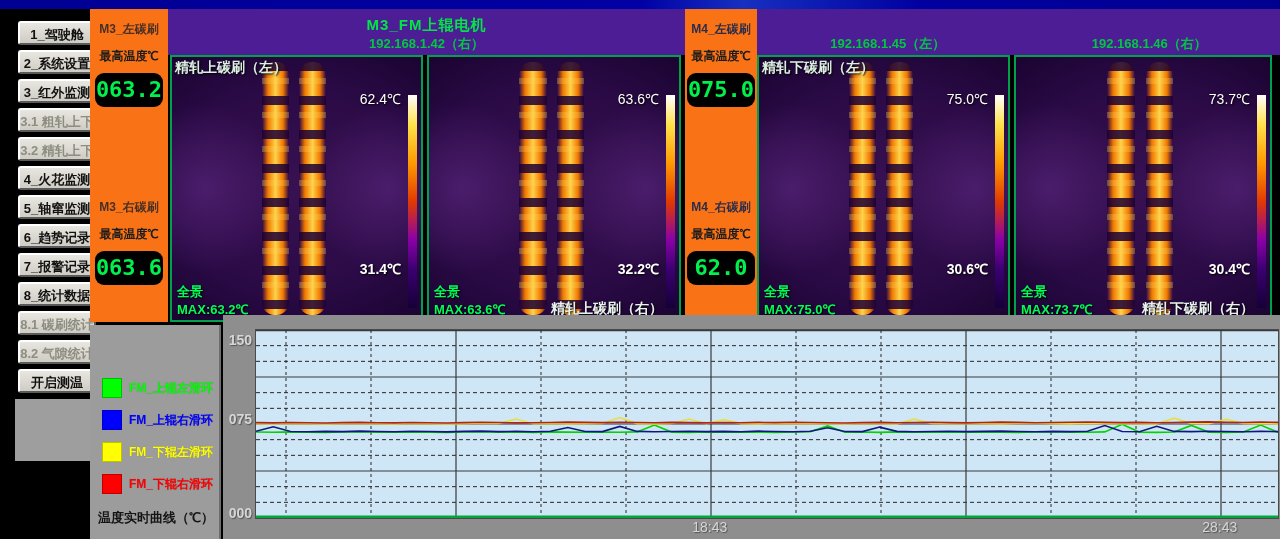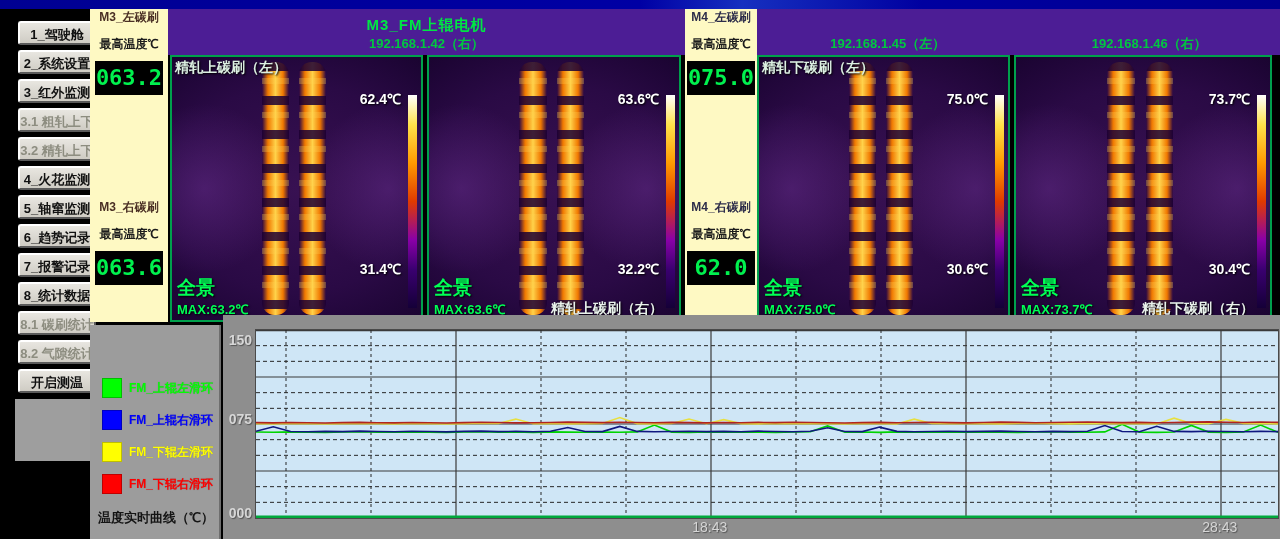--- a/index.html
+++ b/index.html
@@ -16,30 +16,30 @@
   #sidebar-buttons{padding-top:7px;}
   .sb-btn{width:78px;height:24px;line-height:24px;margin:5px auto 0 6px;text-align:center;
     background:linear-gradient(180deg,#e8e6e0,#cfccc4);color:#111;font-size:13px;font-weight:bold;
     border-top:2px solid #ffffff;border-left:2px solid #ffffff;
     border-right:2px solid #5a5a5a;border-bottom:2px solid #5a5a5a;
     border-radius:3px;box-sizing:border-box;cursor:pointer;white-space:nowrap;overflow:hidden;}
   .sb-btn.dim{color:#8d8d80;font-weight:bold;}
   #sidebar-filler{flex:1;margin:6px 0 0 3px;background:#9e9e9e;}
 
   
-  .meas-panel{position:absolute;background:#fef9c3;box-sizing:border-box;}
+  .meas-panel{position:absolute;background:#f97316;box-sizing:border-box;padding-top:12px;}
   #m3-panel{left:90px;top:9px;width:78px;height:313px;}
   #m4-panel{left:685px;top:9px;width:72px;height:313px;}
   .mp-label{text-align:center;font-size:12px;font-weight:bold;white-space:nowrap;}
   .mp-label.m3{color:#4a2f24;}
   .mp-label.m4{color:#2d2d4a;}
   .mp-caption{text-align:center;font-size:12px;font-weight:bold;color:#1c1c1c;margin-top:10px;white-space:nowrap;}
-  .lcd{margin:8px auto 16px;width:68px;height:34px;line-height:34px;background:#000;
+  .lcd{margin:8px auto 4px;width:68px;height:34px;line-height:34px;background:#000;
     color:#00f14e;font-family:"DejaVu Sans Mono",monospace;font-weight:bold;font-size:22px;
-    text-align:center;letter-spacing:0px;}
+    text-align:center;letter-spacing:0px;border-radius:9px;}
   .mp-gap1{height:88px;}  
 
   
   .cam-header{position:absolute;height:46px;background:#4c1d95;}
   #m3-header{left:168px;top:9px;width:517px;}
   #m4-header{left:757px;top:9px;width:523px;}
   .cam-title{position:absolute;top:7px;left:0;right:0;text-align:center;
     color:#00e644;font-size:15px;font-weight:bold;letter-spacing:1px;white-space:nowrap;}
   .cam-ips{position:absolute;bottom:2px;left:0;right:0;display:flex;}
   .cam-ip{flex:1;text-align:center;color:#00c840;font-size:13px;font-weight:bold;white-space:nowrap;}
@@ -62,25 +62,25 @@
       linear-gradient(90deg, rgba(40,5,70,.95) 0%, #f07800 22%, #ffd24a 50%, #f07800 78%, rgba(40,5,70,.95) 100%);}
   .th-col.a{left:36%;}
   .th-col.b{left:51%;}
   .th-scalebar{position:absolute;right:4px;top:38px;bottom:12px;width:9px;
     background:linear-gradient(180deg,#ffffff 0%,#ffe24a 14%,#ff9a00 32%,#e03a00 50%,
       #8a00a8 68%,#3a0070 82%,#150038 100%);}
   .th-cap-tl{position:absolute;left:3px;top:2px;color:#dcefe2;font-size:14px;font-weight:bold;
     text-shadow:1px 1px 2px #000;white-space:nowrap;}
   .th-cap-br{position:absolute;right:16px;bottom:2px;color:#e9f2ec;font-size:14px;font-weight:bold;
     text-shadow:1px 1px 2px #000;white-space:nowrap;}
-  .th-tmax{position:absolute;right:20px;top:32px;color:#fff;font-size:14px;font-weight:bold;
+  .th-tmax{position:absolute;right:20px;top:32px;color:#fff;font-size:14px;font-weight:normal;
     text-shadow:1px 1px 2px #000;margin-left:36px;}
   .th-tmin{position:absolute;right:20px;bottom:42px;color:#fff;font-size:14px;font-weight:bold;
     text-shadow:1px 1px 2px #000;}
-  .th-pano{position:absolute;left:5px;bottom:19px;color:#00ff55;font-size:19px;font-weight:bold;
+  .th-pano{position:absolute;left:5px;bottom:19px;color:#00ff55;font-size:13px;font-weight:bold;
     text-shadow:1px 1px 2px #000;}
   .th-maxl{position:absolute;left:5px;bottom:2px;color:#00ff55;font-size:13px;font-weight:bold;
     text-shadow:1px 1px 2px #000;}
 
   
   #chart-frame{position:absolute;left:223px;top:315px;width:1057px;height:224px;background:#8e8e8e;}
   #legend-panel{position:absolute;left:90px;top:325px;width:131px;height:214px;background:#9c9c9c;
     box-shadow:inset -2px 0 0 #6e6e6e;}
   .lg-item{position:absolute;left:12px;display:flex;align-items:center;height:22px;}
   .lg-swatch{width:20px;height:20px;margin-right:7px;flex:none;border:1px solid rgba(0,0,0,.25);box-sizing:border-box;}

